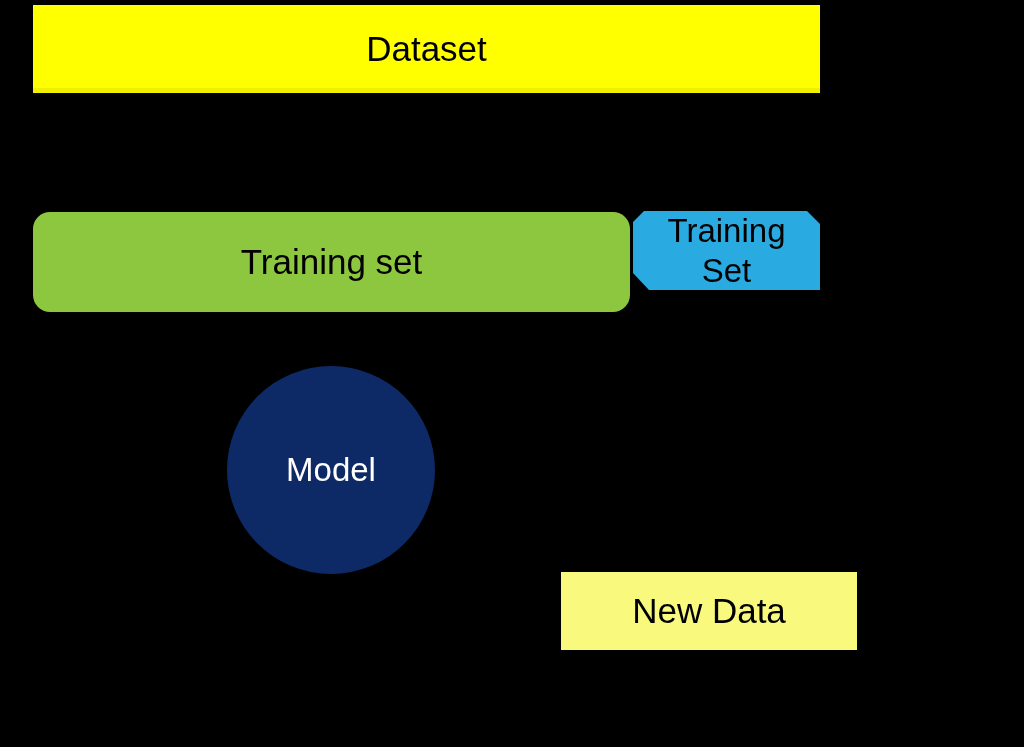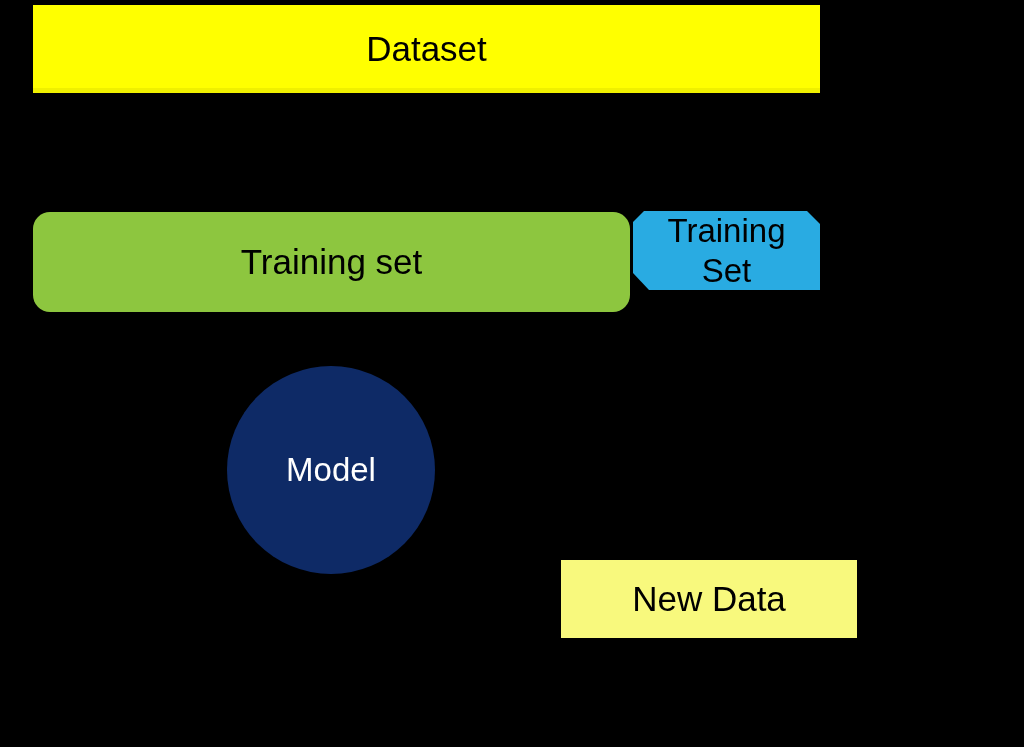--- a/index.html
+++ b/index.html
@@ -98,17 +98,17 @@
   </div>
 
   <div class="node node-testing" style="background-color: rgb(41, 171, 226); color: rgb(0, 0, 0);">
     <span class="label">Training Set</span>
   </div>
 
   <div class="node node-model" style="background-color: rgb(14, 42, 102); color: rgb(255, 255, 255);">
     <span class="label">Model</span>
   </div>
 
-  <div class="node node-newdata" style="background-color: rgb(248, 249, 125); color: rgb(0, 0, 0);">
+  <div class="node node-newdata" style="background-color: rgb(248, 249, 125); color: rgb(0, 0, 0); margin-top: 12px;">
     <span class="label">New Data</span>
   </div>
 
 </div>
 
 </body></html>

